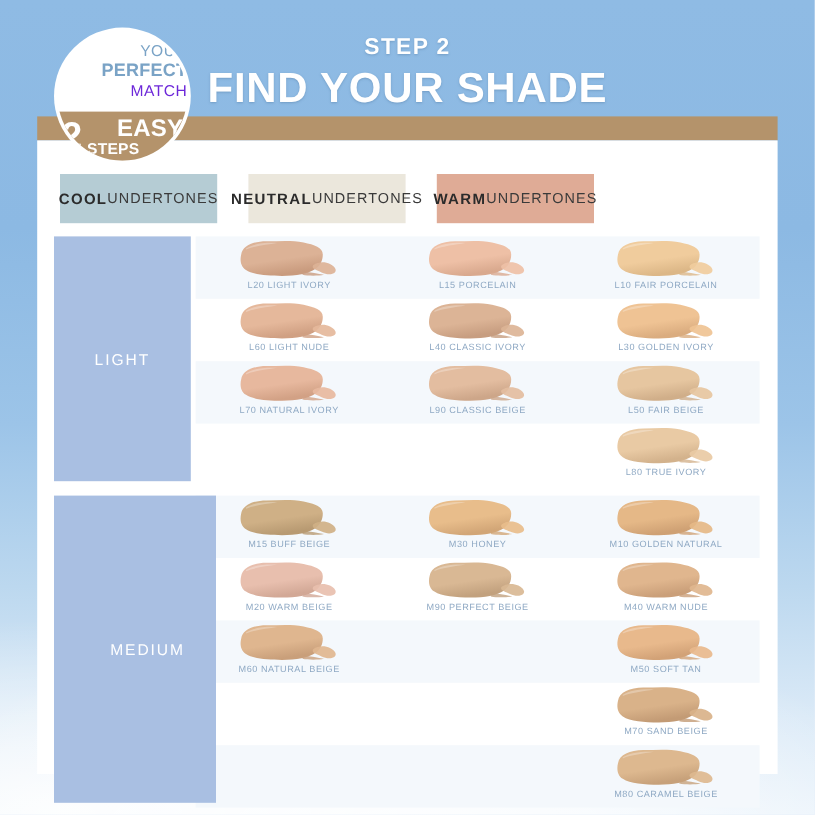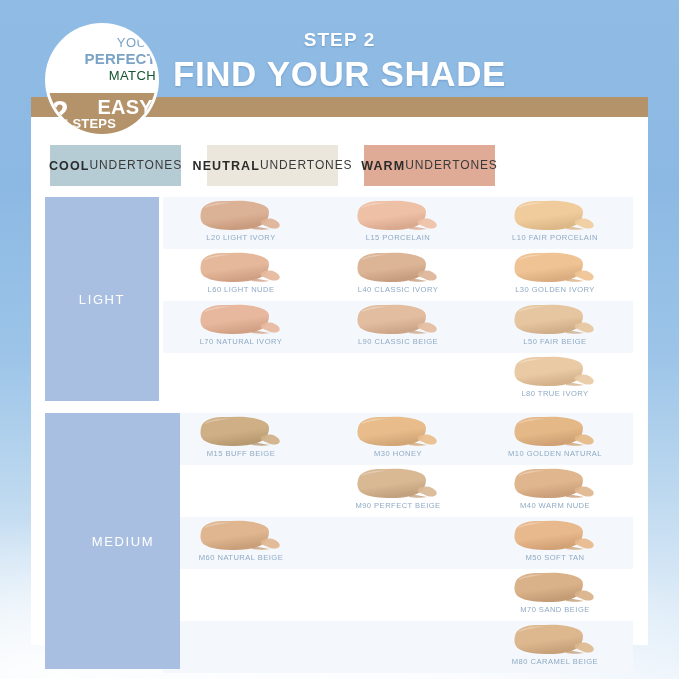--- a/index.html
+++ b/index.html
@@ -58,21 +58,21 @@
     display:flex;flex-direction:column;align-items:flex-end;justify-content:center;
     gap:1px;
   }
   .badge-bottom{
     position:absolute;left:0;top:62%;width:100%;height:38%;
     background:#b4936b;
     display:flex;align-items:center;justify-content:center;gap:4px;
   }
   .b-your{font-size:13px;color:#7aa3c6;letter-spacing:.4px;line-height:1.12;}
   .b-perfect{font-size:15px;font-weight:bold;color:#7aa3c6;letter-spacing:.2px;line-height:1.12;}
-  .b-match{font-size:13px;color:#14532d;letter-spacing:.4px;line-height:1.12;}
+  .b-match{font-size:13px;color:#6d28d9;letter-spacing:.4px;line-height:1.12;}
   .b-num{font-size:31px;font-weight:bold;color:#ffffff;line-height:.85;}
   .b-words{display:flex;flex-direction:column;align-items:flex-start;line-height:1;}
   .b-easy{font-size:20px;font-weight:bold;color:#ffffff;letter-spacing:.2px;margin-left:25px;}
   .b-steps{font-size:13px;font-weight:bold;color:#ffffff;letter-spacing:.2px;}
 
   
   .undertone-row{
     position:absolute;left:0;top:28px;width:617px;height:44px;
   }
   .undertone{
@@ -383,20 +383,38 @@
                 <path d="M10 13 C11 6,20 2,31 2 C42 2,52 1,62 3 C71 5,78 7,78 13 C78 18,76 22,72 25 C66 29,56 31,44 31 C32 31,20 30,14 26 C9 23,9 17,10 13 Z" fill="url(#g13)"></path>
                 <path d="M70 22 C74 19,80 19,84 21 C88 23,90 26,88 28 C86 30,81 30,77 28 C73 26,68 25,70 22 Z" fill="#e5b887" opacity="0.92"></path>
                 <path d="M62 27 C68 28,74 29,79 30 C74 31,66 31,61 30 Z" fill="#cfa174" opacity="0.8"></path>
                 <path d="M14 8 C20 4,30 3,40 3.5 C31 5,21 6,14 9 Z" fill="#ffffff" opacity="0.28"></path>
               </svg>
             </div>
             <div class="shade-name">M10 GOLDEN NATURAL</div>
           </div>
         </div>
         <div class="grid-row" style="position: absolute; top: 268px;">
+          <div class="cell c0">
+            <div class="swatch-wrap">
+              <svg viewBox="0 0 100 33" width="100" height="33">
+                <defs>
+                  <linearGradient id="g14" x1="0" y1="0" x2="0.35" y2="1">
+                    <stop offset="0%" stop-color="#e8bfae"></stop>
+                    <stop offset="62%" stop-color="#e8bfae"></stop>
+                    <stop offset="100%" stop-color="#d2a896"></stop>
+                  </linearGradient>
+                </defs>
+                <path d="M10 13 C11 6,20 2,31 2 C42 2,52 1,62 3 C71 5,78 7,78 13 C78 18,76 22,72 25 C66 29,56 31,44 31 C32 31,20 30,14 26 C9 23,9 17,10 13 Z" fill="url(#g14)"></path>
+                <path d="M70 22 C74 19,80 19,84 21 C88 23,90 26,88 28 C86 30,81 30,77 28 C73 26,68 25,70 22 Z" fill="#e8bfae" opacity="0.92"></path>
+                <path d="M62 27 C68 28,74 29,79 30 C74 31,66 31,61 30 Z" fill="#d2a896" opacity="0.8"></path>
+                <path d="M14 8 C20 4,30 3,40 3.5 C31 5,21 6,14 9 Z" fill="#ffffff" opacity="0.28"></path>
+              </svg>
+            </div>
+            <div class="shade-name">M20 WARM BEIGE</div>
+          </div>
           <div class="cell c1">
             <div class="swatch-wrap">
               <svg viewBox="0 0 100 33" width="100" height="33">
                 <defs>
                   <linearGradient id="g15" x1="0" y1="0" x2="0.35" y2="1">
                     <stop offset="0%" stop-color="#d9b894"></stop>
                     <stop offset="62%" stop-color="#d9b894"></stop>
                     <stop offset="100%" stop-color="#c2a17e"></stop>
                   </linearGradient>
                 </defs>

